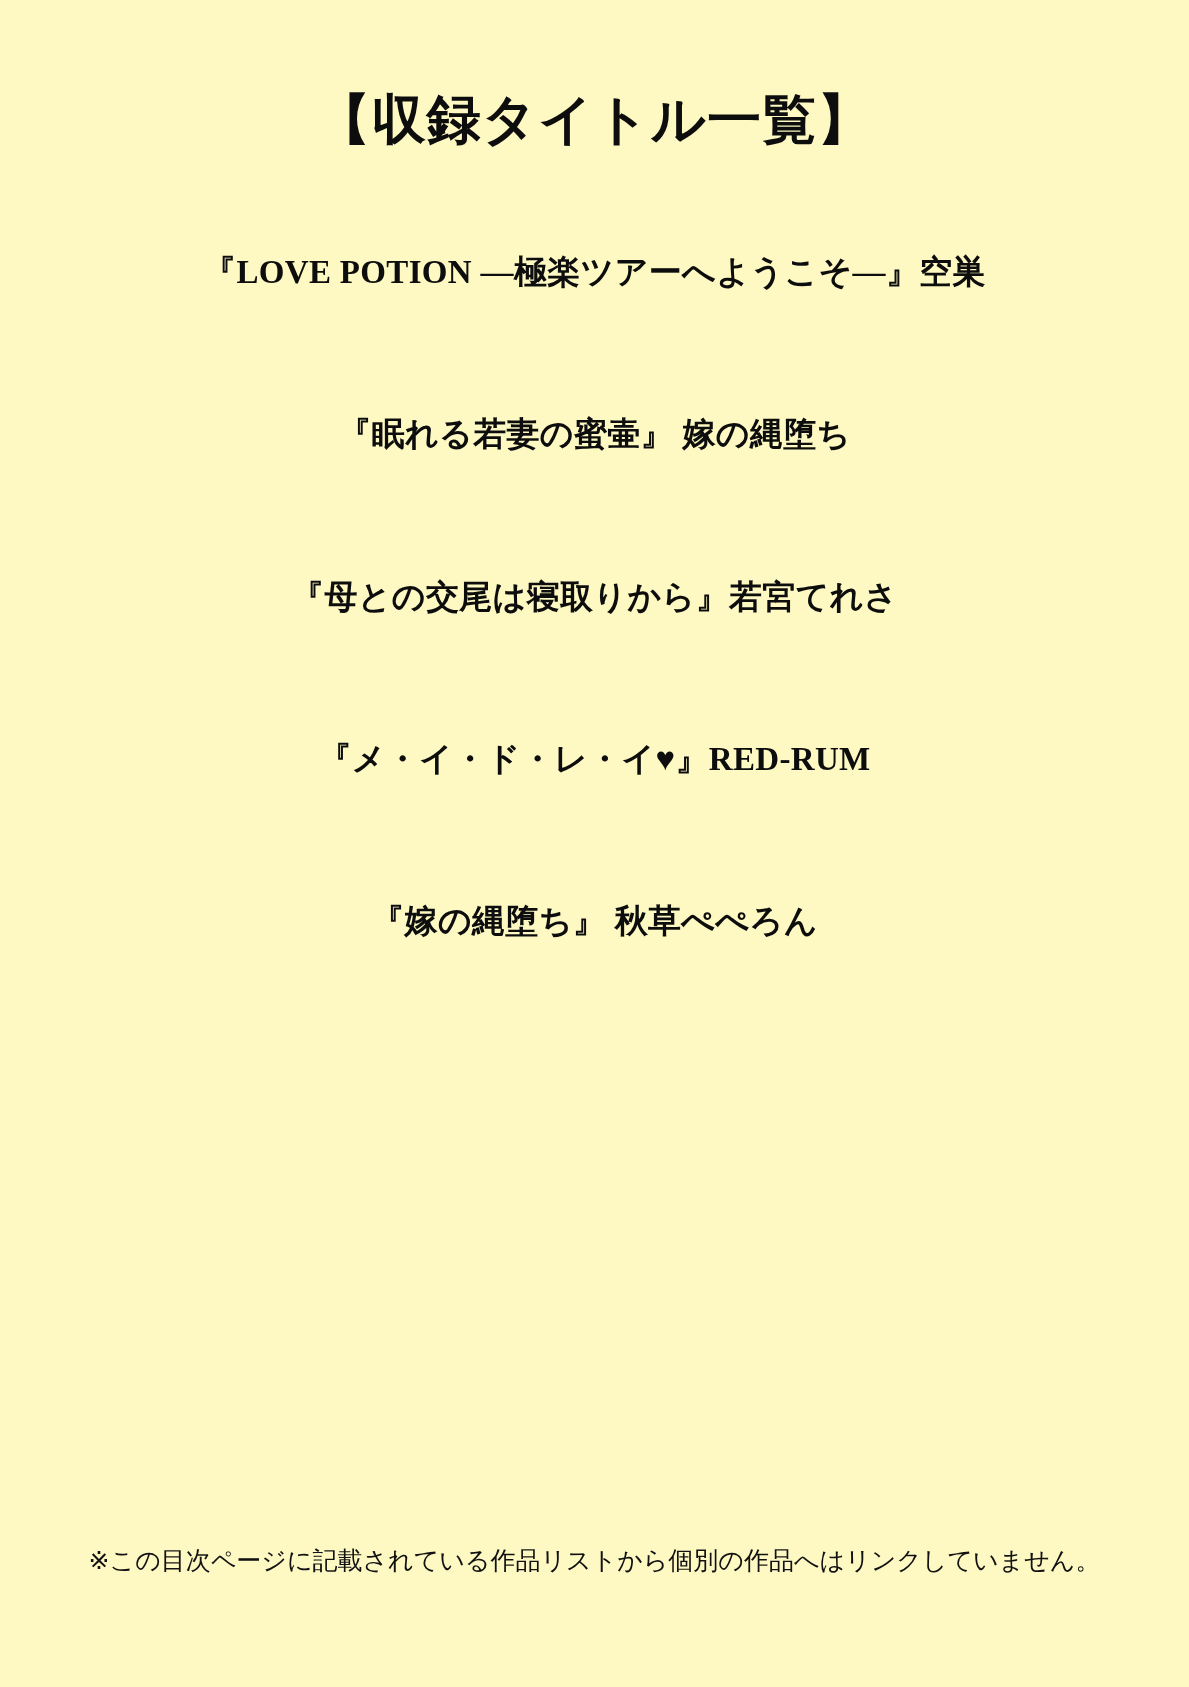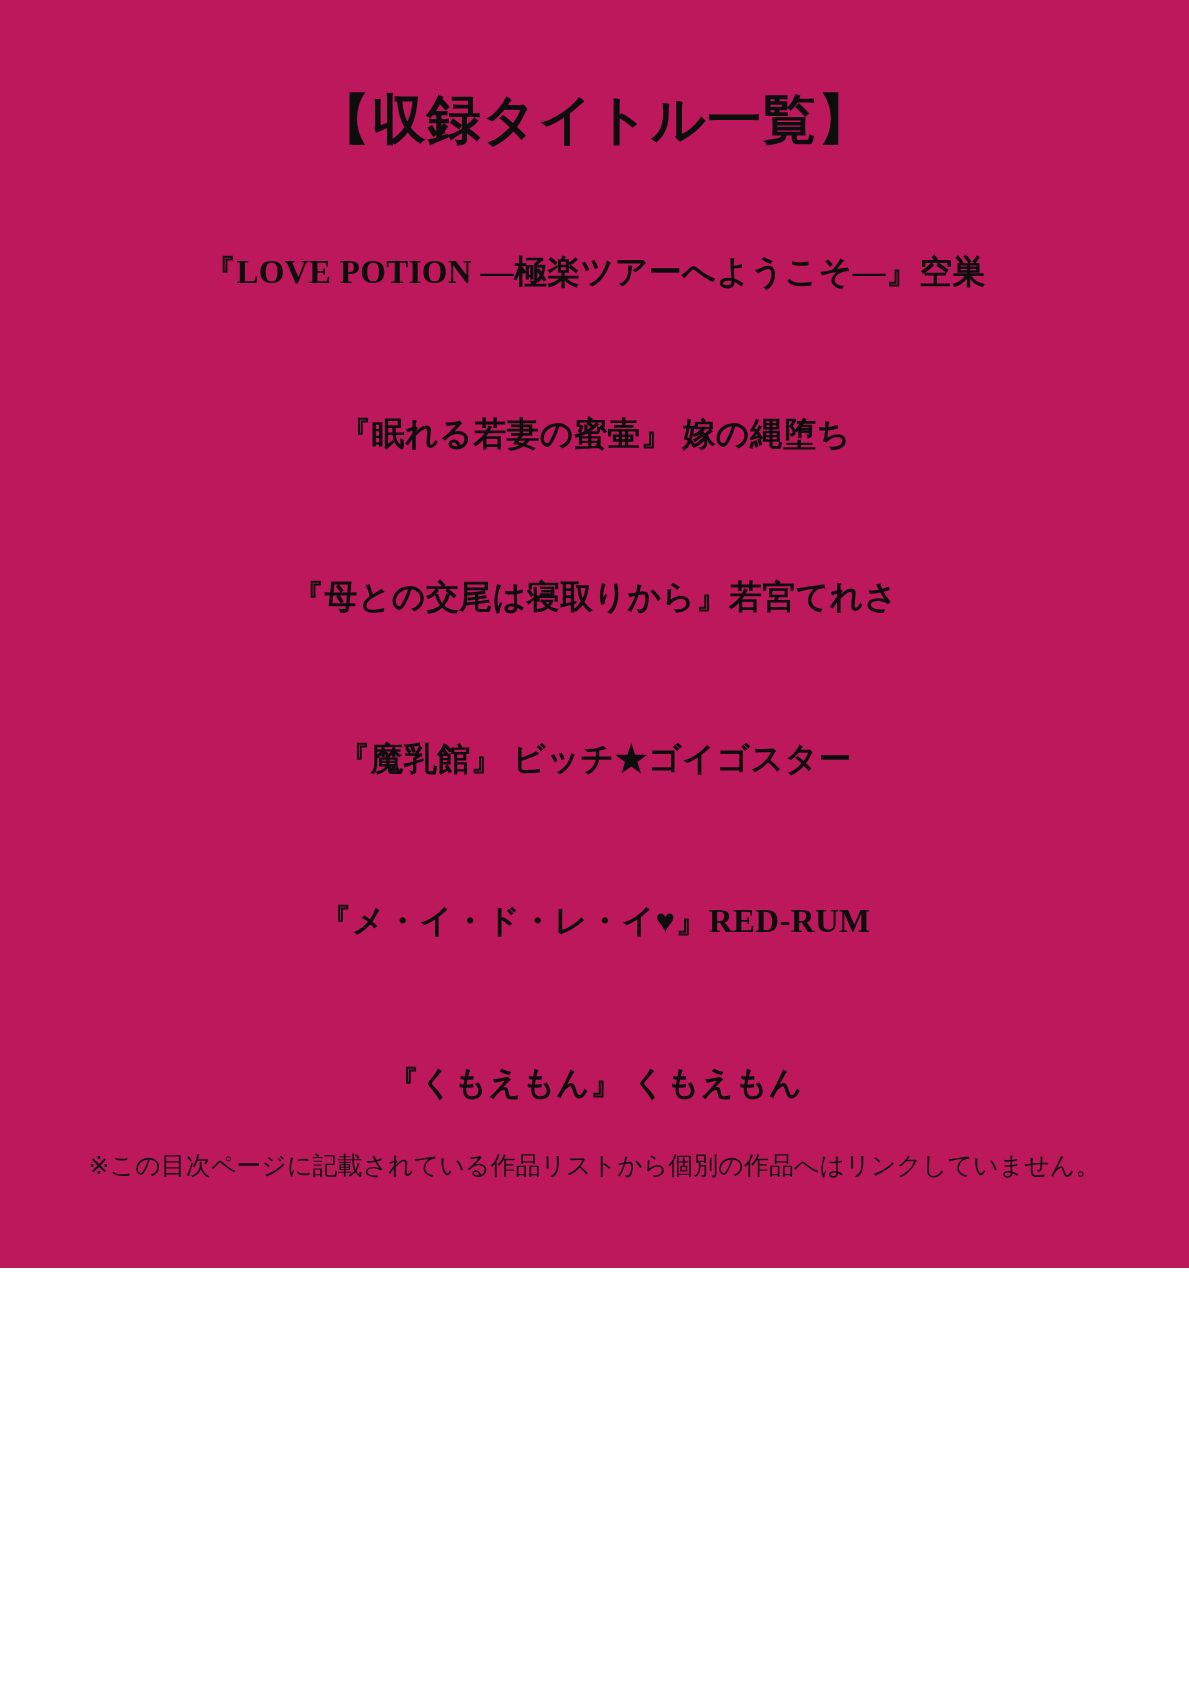--- a/index.html
+++ b/index.html
@@ -3,23 +3,23 @@
 <meta charset="utf-8">
 <style>
   html, body {
     margin: 0;
     padding: 0;
     background: #ffffff;
   }
   .page {
     position: relative;
     width: 1189px;
-    height: 1268px;
+    height: 1687px;
     margin: 0 auto;
-    background: #be185d;
+    background: #fef9c3;
     color: #0d0d0d;
     font-family: "Liberation Serif", "DejaVu Serif", serif;
     overflow: hidden;
   }
   .toc-title {
     position: absolute;
     top: 52px;
     left: 0;
     width: 100%;
     text-align: center;
@@ -45,21 +45,21 @@
     margin: 0 0 121px 0;
     letter-spacing: 0.01em;
     white-space: nowrap;
   }
   .toc-item:last-child {
     margin-bottom: 0;
   }
   .footnote {
     position: absolute;
     left: 0;
-    bottom: 80px;
+    bottom: 104px;
     width: 100%;
     text-align: center;
     font-family: "DejaVu Sans", "Liberation Sans", sans-serif;
     font-size: 25px;
     line-height: 1.75;
     color: #111111;
   }
   .footnote .fn-line {
     display: block;
   }
@@ -68,22 +68,21 @@
 <body>
 
 <div class="page">
 
   <h1 class="toc-title">【収録タイトル一覧】</h1>
 
   <ul class="toc-list">
     <li class="toc-item">『LOVE POTION ―極楽ツアーへようこそ―』空巣</li>
     <li class="toc-item">『眠れる若妻の蜜壷』 嫁の縄堕ち</li>
     <li class="toc-item">『母との交尾は寝取りから』若宮てれさ</li>
-    <li class="toc-item">『魔乳館』 ビッチ★ゴイゴスター</li>
     <li class="toc-item">『メ・イ・ド・レ・イ♥』RED-RUM</li>
-    <li class="toc-item">『くもえもん』 くもえもん</li>
+    <li class="toc-item">『嫁の縄堕ち』 秋草ぺぺろん</li>
   </ul>
 
   <div class="footnote">
     <span class="fn-line">※この目次ページに記載されている作品リストから個別の作品へはリンクしていません。</span>
   </div>
 
 </div>
 
 </body></html>

